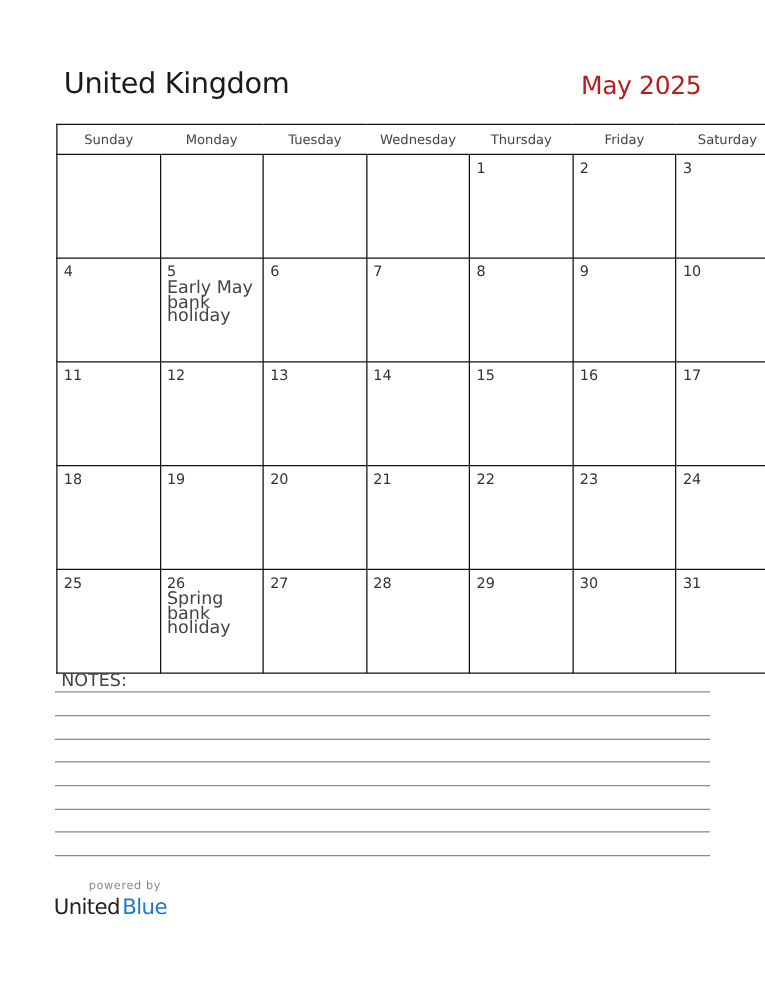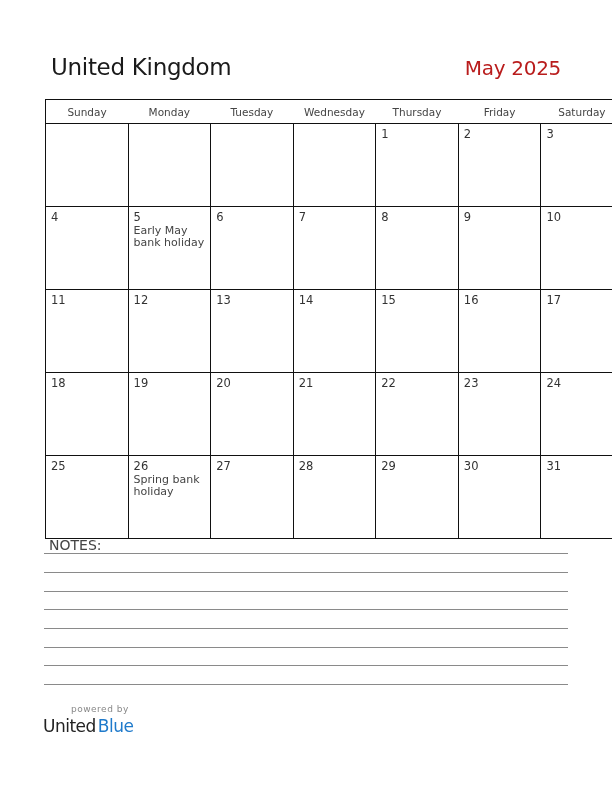--- a/index.html
+++ b/index.html
@@ -5,21 +5,21 @@
     html, body { margin:0; padding:0; background:#ffffff; }
     body { width:612px; height:792px; position:relative; font-family:"DejaVu Sans", sans-serif; color:#222; overflow:hidden; }
     .title { position:absolute; left:51px; top:54px; font-size:23px; color:#1a1a1a; font-weight:normal; letter-spacing:-0.3px; }
     .month { position:absolute; right:51px; top:56px; font-size:20px; color:#b91c1c; letter-spacing:-0.3px; }
     table.cal { position:absolute; left:45px; top:99px; width:579px; border-collapse:collapse; table-layout:fixed; }
     table.cal th { height:23px; border-top:1.2px solid #111; border-bottom:1.2px solid #111; font-weight:normal; font-size:10.5px; color:#444; text-align:center; padding:0; }
     table.cal th:first-child { border-left:1.2px solid #111; }
     table.cal th:last-child { border-right:1.2px solid #111; }
     table.cal td { height:76px; border:1.2px solid #111; vertical-align:top; padding:3px 5px; font-size:11.5px; color:#333; }
     .daynum { display:block; line-height:14px; }
-    .holiday { display:block; font-size:11px; line-height:11.5px; color:#444; margin-top:1px; }
+    .holiday { display:block; font-size:14px; line-height:11.5px; color:#444; margin-top:1px; }
     .notes-label { position:absolute; left:49px; top:537px; font-size:14px; color:#444; }
     .note-line { position:absolute; left:44px; width:524px; height:0; border-top:1px solid #8a8a8a; }
     .powered { position:absolute; left:47px; top:704px; font-size:9px; color:#888; letter-spacing:0.5px;padding-left:24px; }
     .brand { position:absolute; left:43px; top:716px; font-size:17px; letter-spacing:-0.5px; }
     .brand .g { color:#222; }
     .brand .b { color:#1f7acb; margin-left:2px; }
   </style>
 </head>
 <body>
 

